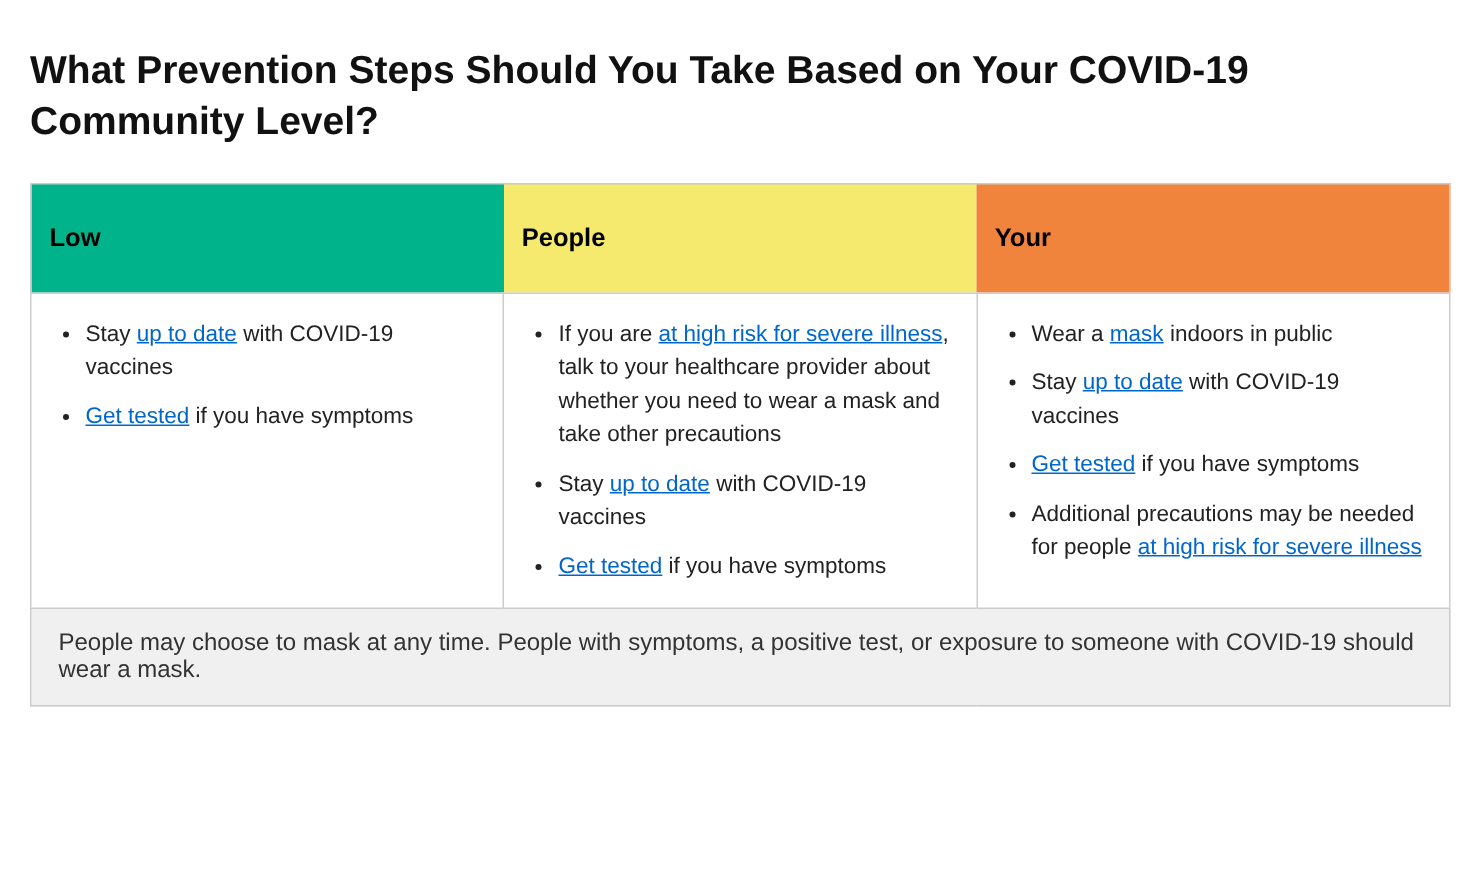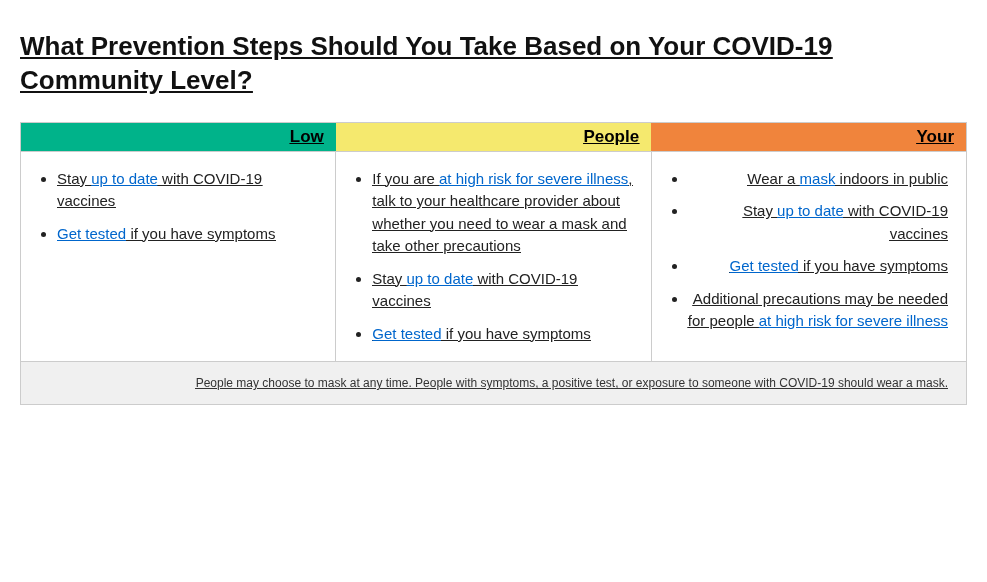--- a/index.html
+++ b/index.html
@@ -1,15 +1,15 @@
 <!DOCTYPE html>
 <html><head>
   <meta charset="utf-8">
   <style>
-    * { box-sizing: border-box; margin: 0; padding: 0; text-decoration: underline; }
+    * { box-sizing: border-box; margin: 0; padding: 0; }
     body {
       font-family: Arial, sans-serif;
       background: #fff;
       padding: 30px 20px;
       max-width: 987px;
       font-size: 15px;
       color: #222;
     }
     h1 {
       font-size: 26px;
@@ -17,53 +17,53 @@
       margin-bottom: 24px;
       line-height: 1.3;
       color: #111;
     }
     table {
       width: 100%;
       border-collapse: collapse;
       border: 1px solid #ccc;
     }
     thead th {
-      padding: 4px 12px;
+      padding: 26px 12px;
       font-size: 17px;
       font-weight: bold;
-      text-align: right;
+      text-align: left;
       color: #000;
     }
     .col-low { background-color: #00b38a; color: #000; width: 33.33%; }
     .col-medium { background-color: #f5e96e; color: #000; width: 33.33%; }
     .col-high { background-color: #f0843c; color: #000; width: 33.33%; }
     tbody td {
       vertical-align: top;
       padding: 16px 18px;
       border-top: 1px solid #ccc;
       border-right: 1px solid #ccc;
     }
-    tbody td:last-child { border-right: none; text-align: right; }
+    tbody td:last-child { border-right: none; }
     ul {
       list-style: disc;
       padding-left: 18px;
     }
     ul li {
       margin-bottom: 10px;
       line-height: 1.5;
     }
     ul li:last-child { margin-bottom: 0; }
     a {
       color: #0066cc;
       text-decoration: underline;
     }
     .footer-row td {
       background-color: #f0f0f0;
       padding: 14px 18px;
-      font-size: 12px;
+      font-size: 16px;
       border-top: 1px solid #ccc;
       color: #333;
     }
   </style>
 </head>
 <body>
 
 <h1>What Prevention Steps Should You Take Based on Your COVID-19 Community Level?</h1>
 
 <table>

